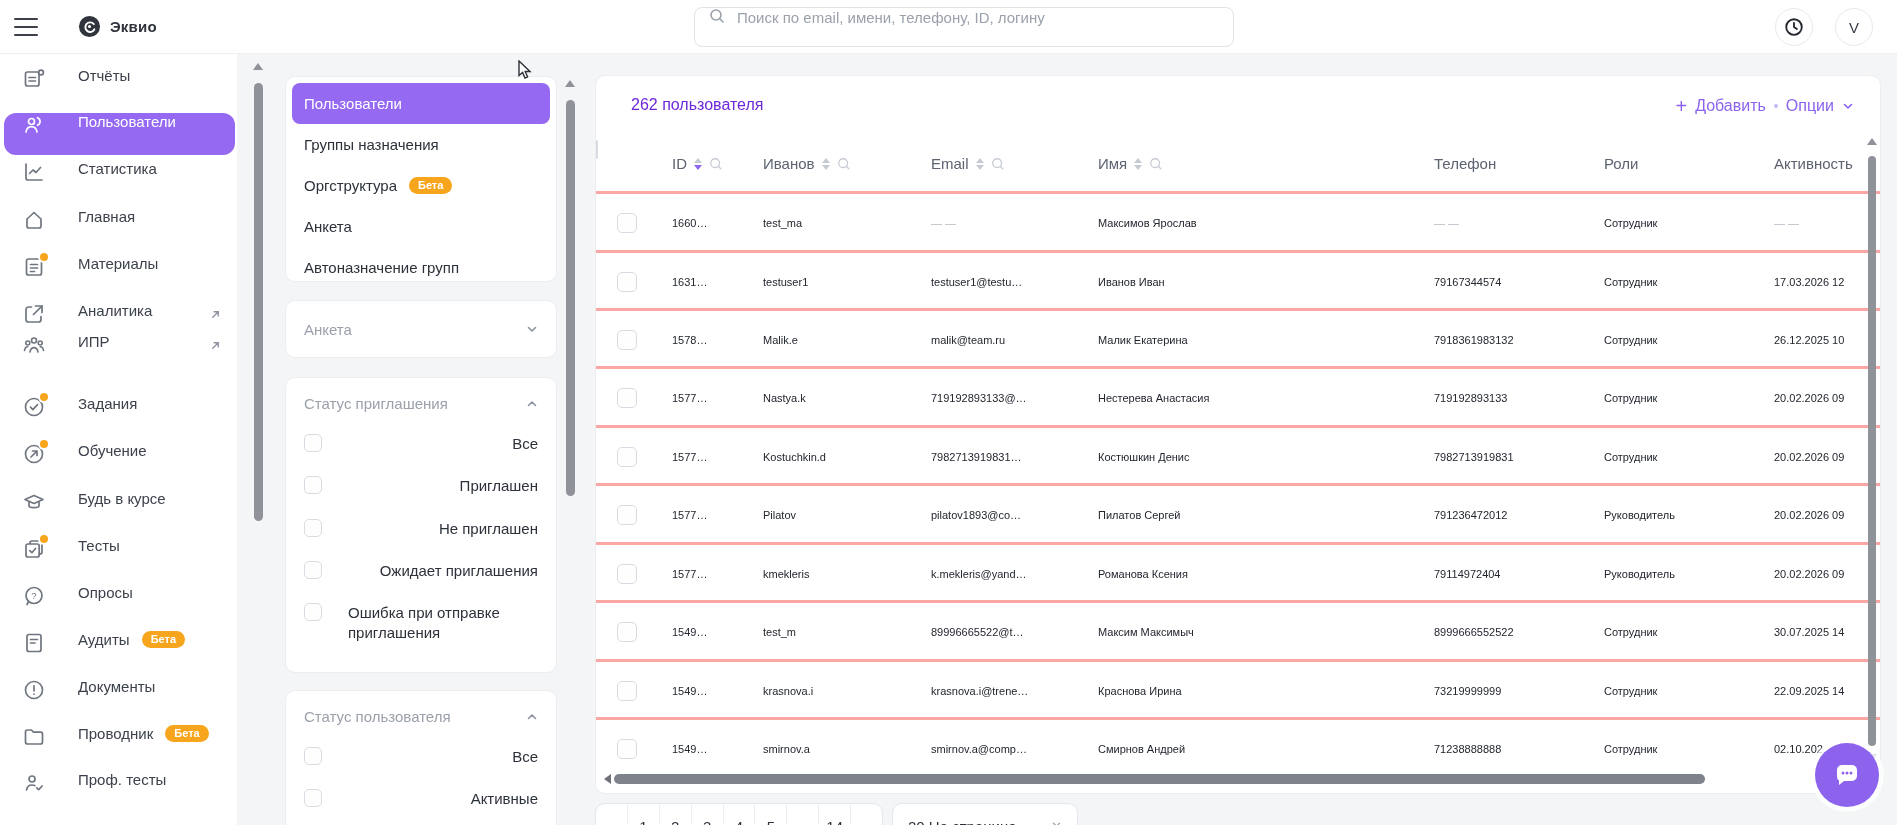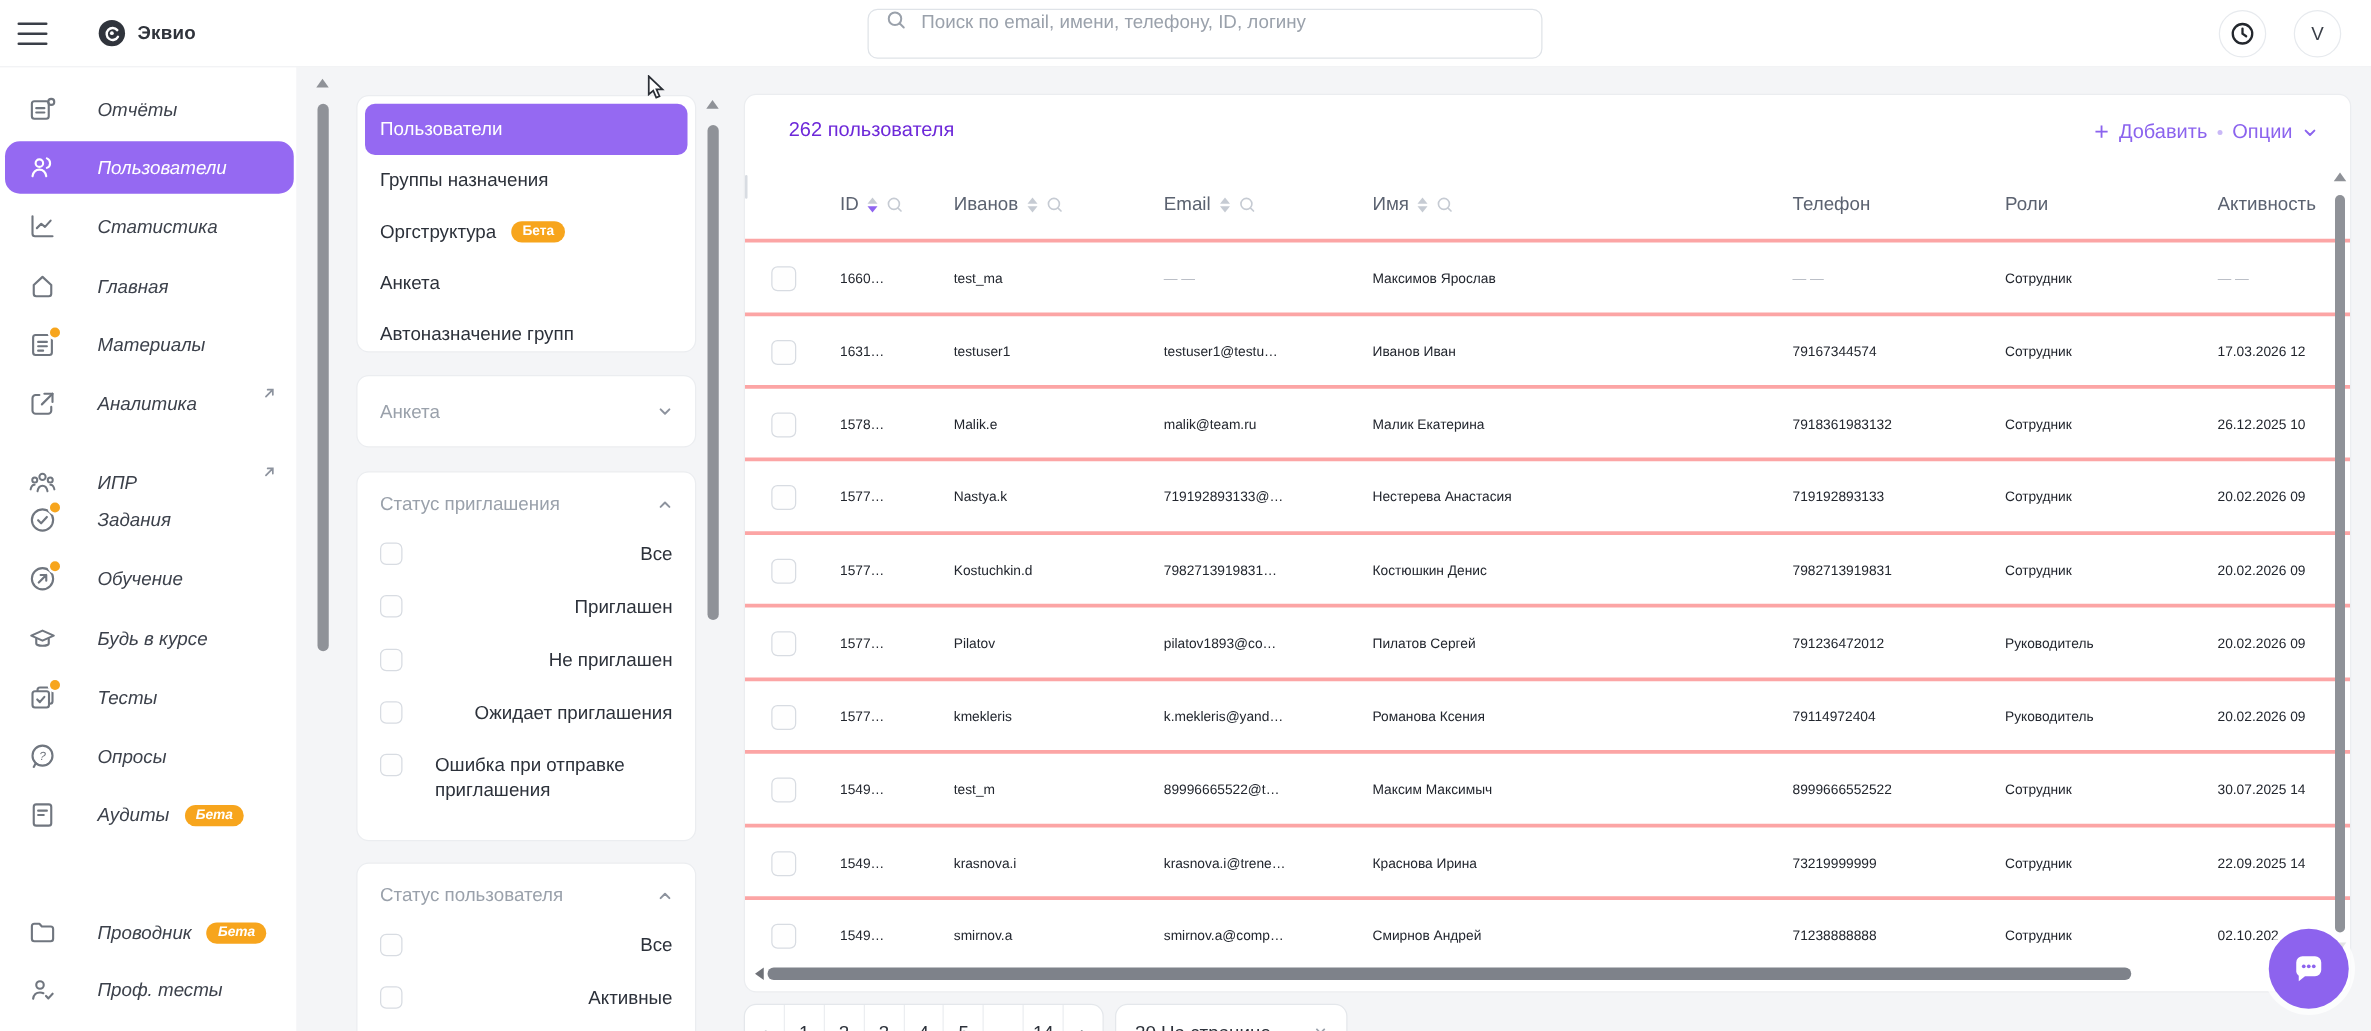--- a/index.html
+++ b/index.html
@@ -13,21 +13,21 @@
   .brand{position:absolute;left:78px;top:15px;display:flex;align-items:center;gap:9px;}
   .brand .mark{width:23px;height:23px;}
   .brand .name{font-size:15px;font-weight:bold;color:#2f333b;letter-spacing:.2px;}
   .search{position:absolute;left:694px;top:7px;width:540px;height:40px;border:1px solid #dfe3e8;border-radius:8px;background:#fff;display:flex;align-items:flex-start;padding:0 14px;box-sizing:border-box;gap:10px;}
   .search input{border:none;outline:none;flex:1;font-size:15px;color:#3a3f48;font-family:inherit;background:transparent;}
   .search input::placeholder{color:#9aa1ab;}
   .round-btn{position:absolute;top:8px;width:38px;height:38px;border-radius:50%;border:1px solid #e7eaee;background:#fff;display:flex;align-items:center;justify-content:center;box-sizing:border-box;cursor:pointer;}
   .avatar{font-size:15px;color:#3a3f48;}
   
   .sidebar{position:absolute;left:0;top:54px;width:237px;bottom:0;background:#fff;}
-  .side-item{position:absolute;left:4px;width:231px;height:42px;display:flex;align-items:center;padding-left:18px;box-sizing:border-box;border-radius:12px;color:#3c414b;font-size:15px;cursor:pointer;font-style:italic;}
+  .side-item{position:absolute;left:4px;width:231px;height:42px;display:flex;align-items:flex-start;padding-left:18px;box-sizing:border-box;border-radius:12px;color:#3c414b;font-size:15px;cursor:pointer;}
   .side-item .ic{width:24px;height:24px;position:relative;color:#70767f;flex:none;}
   .side-item .lbl{margin-left:32px;white-space:nowrap;}
   .side-item.active{background:#9569f2;color:#fff;}
   .side-item.active .ic{color:#fff;}
   .dot{position:absolute;right:-2px;top:-2px;width:8px;height:8px;border-radius:50%;background:#f7a51d;box-shadow:0 0 0 2px #fff;}
   .beta{margin-left:12px;background:#f7a51d;color:#fff;font-size:11px;font-weight:bold;padding:3px 9px;border-radius:10px;line-height:1;}
   .ext{position:absolute;right:14px;top:7px;color:#8d939e;}
   
   .sb-thumb{position:absolute;background:#8f9298;border-radius:5px;}
   .arr{position:absolute;width:0;height:0;}
@@ -191,21 +191,21 @@
           </svg>
         </span>
       <span class="lbl">Аналитика</span>
       <span class="ext">
           <svg width="11" height="11" viewBox="0 0 12 12" stroke="currentColor" stroke-width="1.5" fill="none" stroke-linecap="round">
             <path d="M3 9l6-6M4.5 3H9v4.5"></path>
           </svg>
         </span>
     </div>
 
-    <div class="side-item" style="top:311px">
+    <div class="side-item" style="top:279px">
       <span class="ic">
           <svg width="24" height="24" viewBox="0 0 24 24" stroke="currentColor" stroke-width="1.6" fill="none" stroke-linecap="round" stroke-linejoin="round">
             <circle cx="12" cy="7.5" r="2.5"></circle>
             <circle cx="5.8" cy="10" r="2"></circle>
             <circle cx="18.2" cy="10" r="2"></circle>
             <path d="M2.5 17.5c.4-2.4 1.7-3.8 3.2-3.8M21.5 17.5c-.4-2.4-1.7-3.8-3.2-3.8M8 19c.5-2.9 2-4.4 4-4.4s3.5 1.5 4 4.4"></path>
           </svg>
         </span>
       <span class="lbl">ИПР</span>
       <span class="ext">
@@ -274,20 +274,30 @@
       <span class="ic">
           <svg width="24" height="24" viewBox="0 0 24 24" stroke="currentColor" stroke-width="1.7" fill="none" stroke-linecap="round" stroke-linejoin="round">
             <rect x="5" y="3.5" width="14" height="17" rx="2"></rect>
             <path d="M8.5 8.5h7M8.5 12h4.5"></path>
           </svg>
         </span>
       <span class="lbl">Аудиты</span>
       <span class="beta">Бета</span>
     </div>
 
+    <div class="side-item" style="top:624px">
+      <span class="ic">
+          <svg width="24" height="24" viewBox="0 0 24 24" stroke="currentColor" stroke-width="1.7" fill="none" stroke-linecap="round" stroke-linejoin="round">
+            <circle cx="12" cy="12" r="8.5"></circle>
+            <path d="M12 7.8v5"></path>
+            <path d="M12 16.2v.01"></path>
+          </svg>
+        </span>
+      <span class="lbl">Документы</span>
+    </div>
 
     <div class="side-item" style="top:671px">
       <span class="ic">
           <svg width="24" height="24" viewBox="0 0 24 24" stroke="currentColor" stroke-width="1.7" fill="none" stroke-linecap="round" stroke-linejoin="round">
             <path d="M3.5 7a2 2 0 0 1 2-2h4l2 2.2h7a2 2 0 0 1 2 2V17a2 2 0 0 1-2 2h-13a2 2 0 0 1-2-2V7z"></path>
           </svg>
         </span>
       <span class="lbl">Проводник</span>
       <span class="beta">Бета</span>
     </div>

